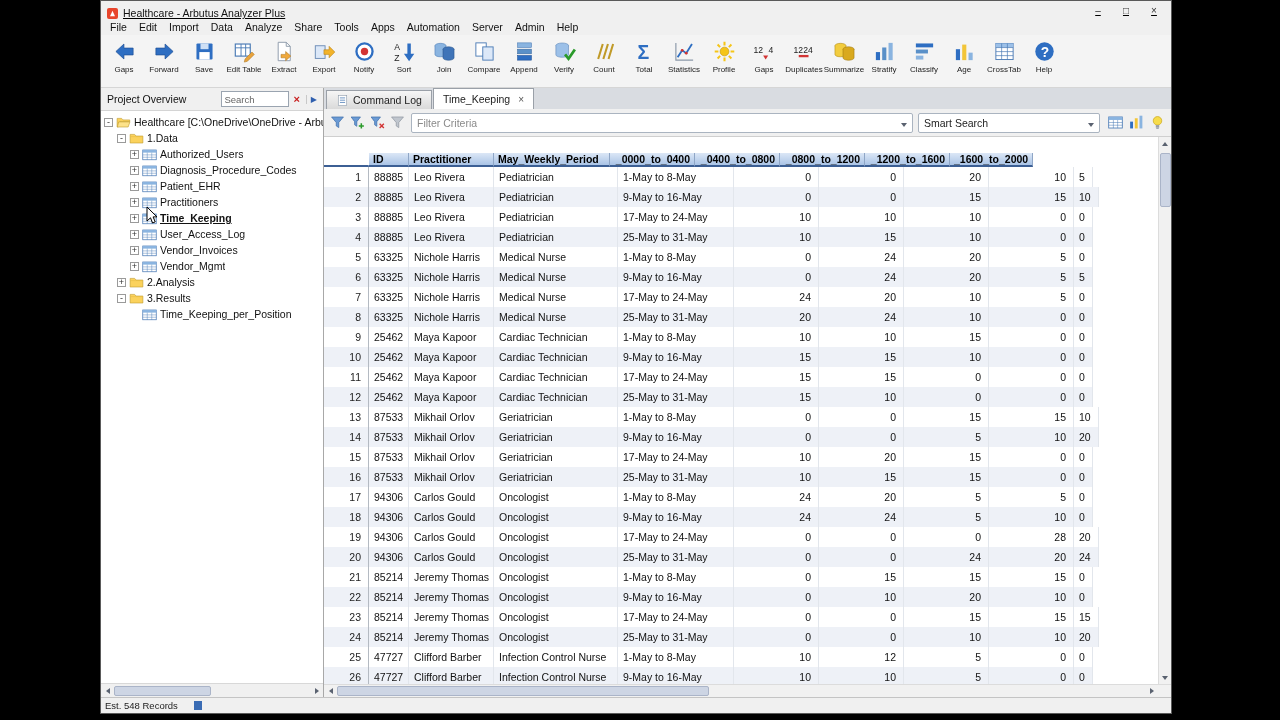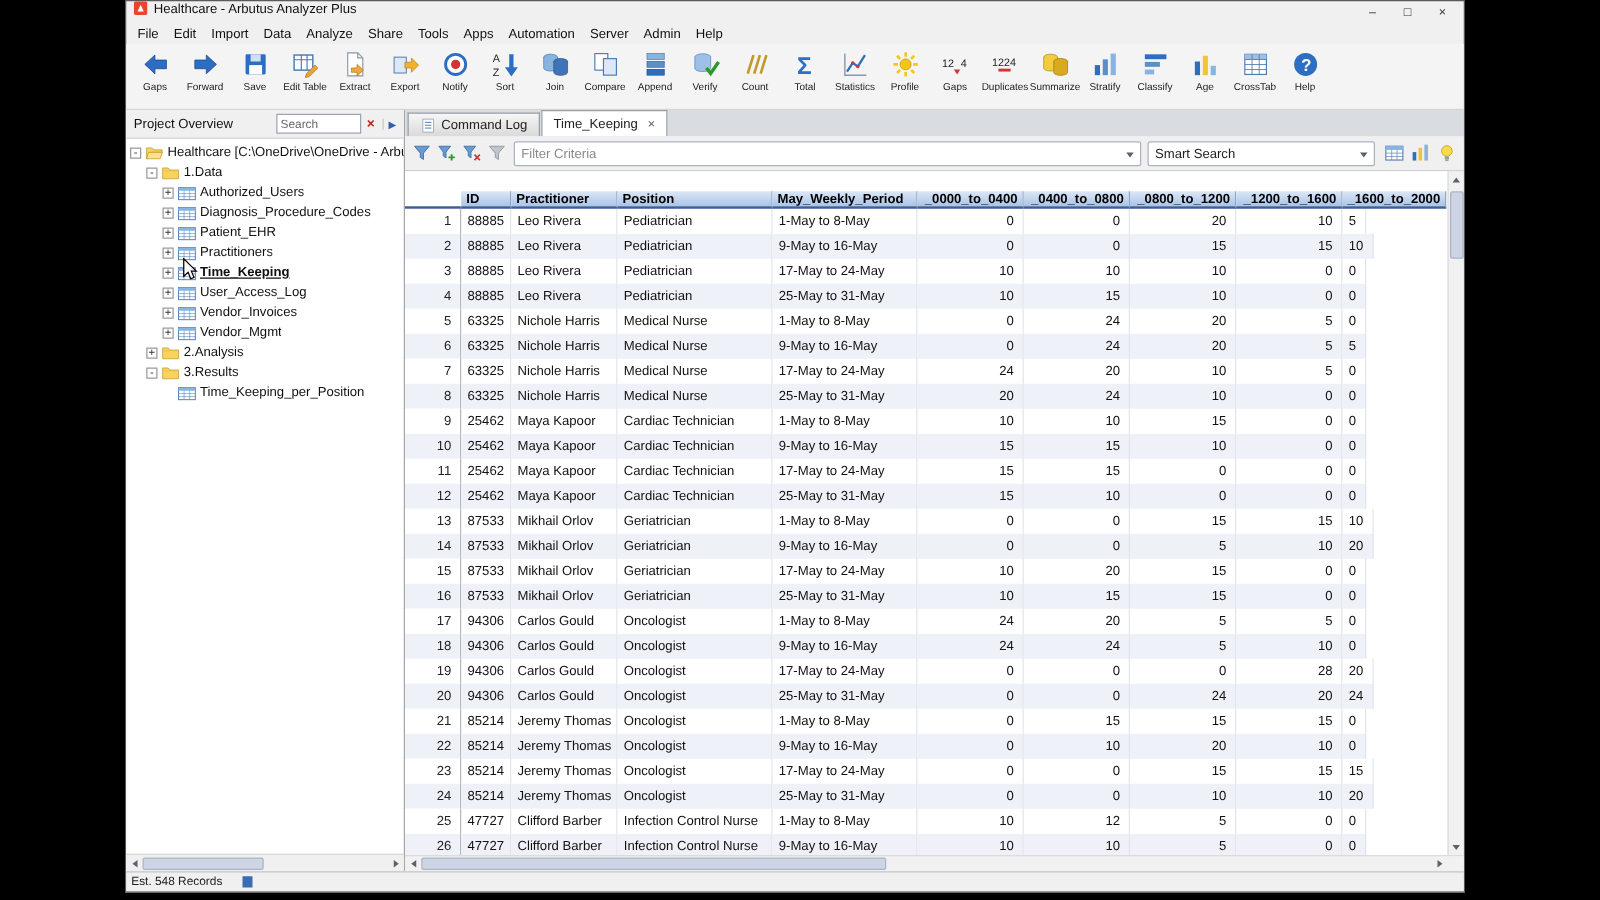--- a/index.html
+++ b/index.html
@@ -1,21 +1,21 @@
 <!DOCTYPE html>
 <html><head>
 <meta charset="utf-8">
 <style>
   html,body{margin:0;padding:0;}
   body{width:1280px;height:720px;background:#000;overflow:hidden;position:relative;
        font-family:"Liberation Sans",sans-serif;}
   .window{position:absolute;left:100px;top:0;width:1072px;height:714px;background:#f0f0f0;
           border:1px solid #5a5a5a;box-sizing:border-box;display:flex;flex-direction:column;}
   
-  .titlebar{height:18px;flex:0 0 18px;display:flex;align-items:flex-start;padding:0 3px;}
+  .titlebar{height:18px;flex:0 0 18px;display:flex;align-items:flex-end;padding:0 3px;text-decoration:underline;}
   .app-icon{width:11px;height:11px;margin:0 5px 0 3px;}
   .app-icon svg{width:100%;height:100%;display:block;}
   .title-text{font-size:10.5px;color:#111;}
   .win-controls{margin-left:auto;display:flex;height:100%;}
   .win-btn{width:28px;font-size:10px;display:flex;align-items:center;justify-content:center;color:#333;}
   
   .menubar{height:16px;flex:0 0 16px;display:flex;align-items:center;padding-left:3px;}
   .menu-item{font-size:10.5px;padding:1px 6px;color:#111;}
   
   .toolbar{height:49px;flex:0 0 49px;background:#f4f4f4;border-bottom:1px solid #d6d6d6;
@@ -612,21 +612,20 @@
             </span>
           </span>
       </div>
 
       <div class="grid-area">
         <div class="grid">
           <div class="ghead">
               <div class="hcell" style="flex: 0 0 45px;"></div>
               <div class="hcell" style="flex: 0 0 40px;">ID</div>
               <div class="hcell" style="flex: 0 0 85px;">Practitioner</div>
-              <div class="hcell" style="flex: 0 0 124px;">Position</div>
               <div class="hcell" style="flex: 0 0 116px;">May_Weekly_Period</div>
               <div class="hcell right" style="flex: 0 0 85px;">_0000_to_0400</div>
               <div class="hcell right" style="flex: 0 0 85px;">_0400_to_0800</div>
               <div class="hcell right" style="flex: 0 0 85px;">_0800_to_1200</div>
               <div class="hcell right" style="flex: 0 0 85px;">_1200_to_1600</div>
               <div class="hcell right">_1600_to_2000</div>
             </div>
           <div class="gbody">
               <div class="grow">
                 <div class="rncell" style="flex: 0 0 45px;">1</div>

